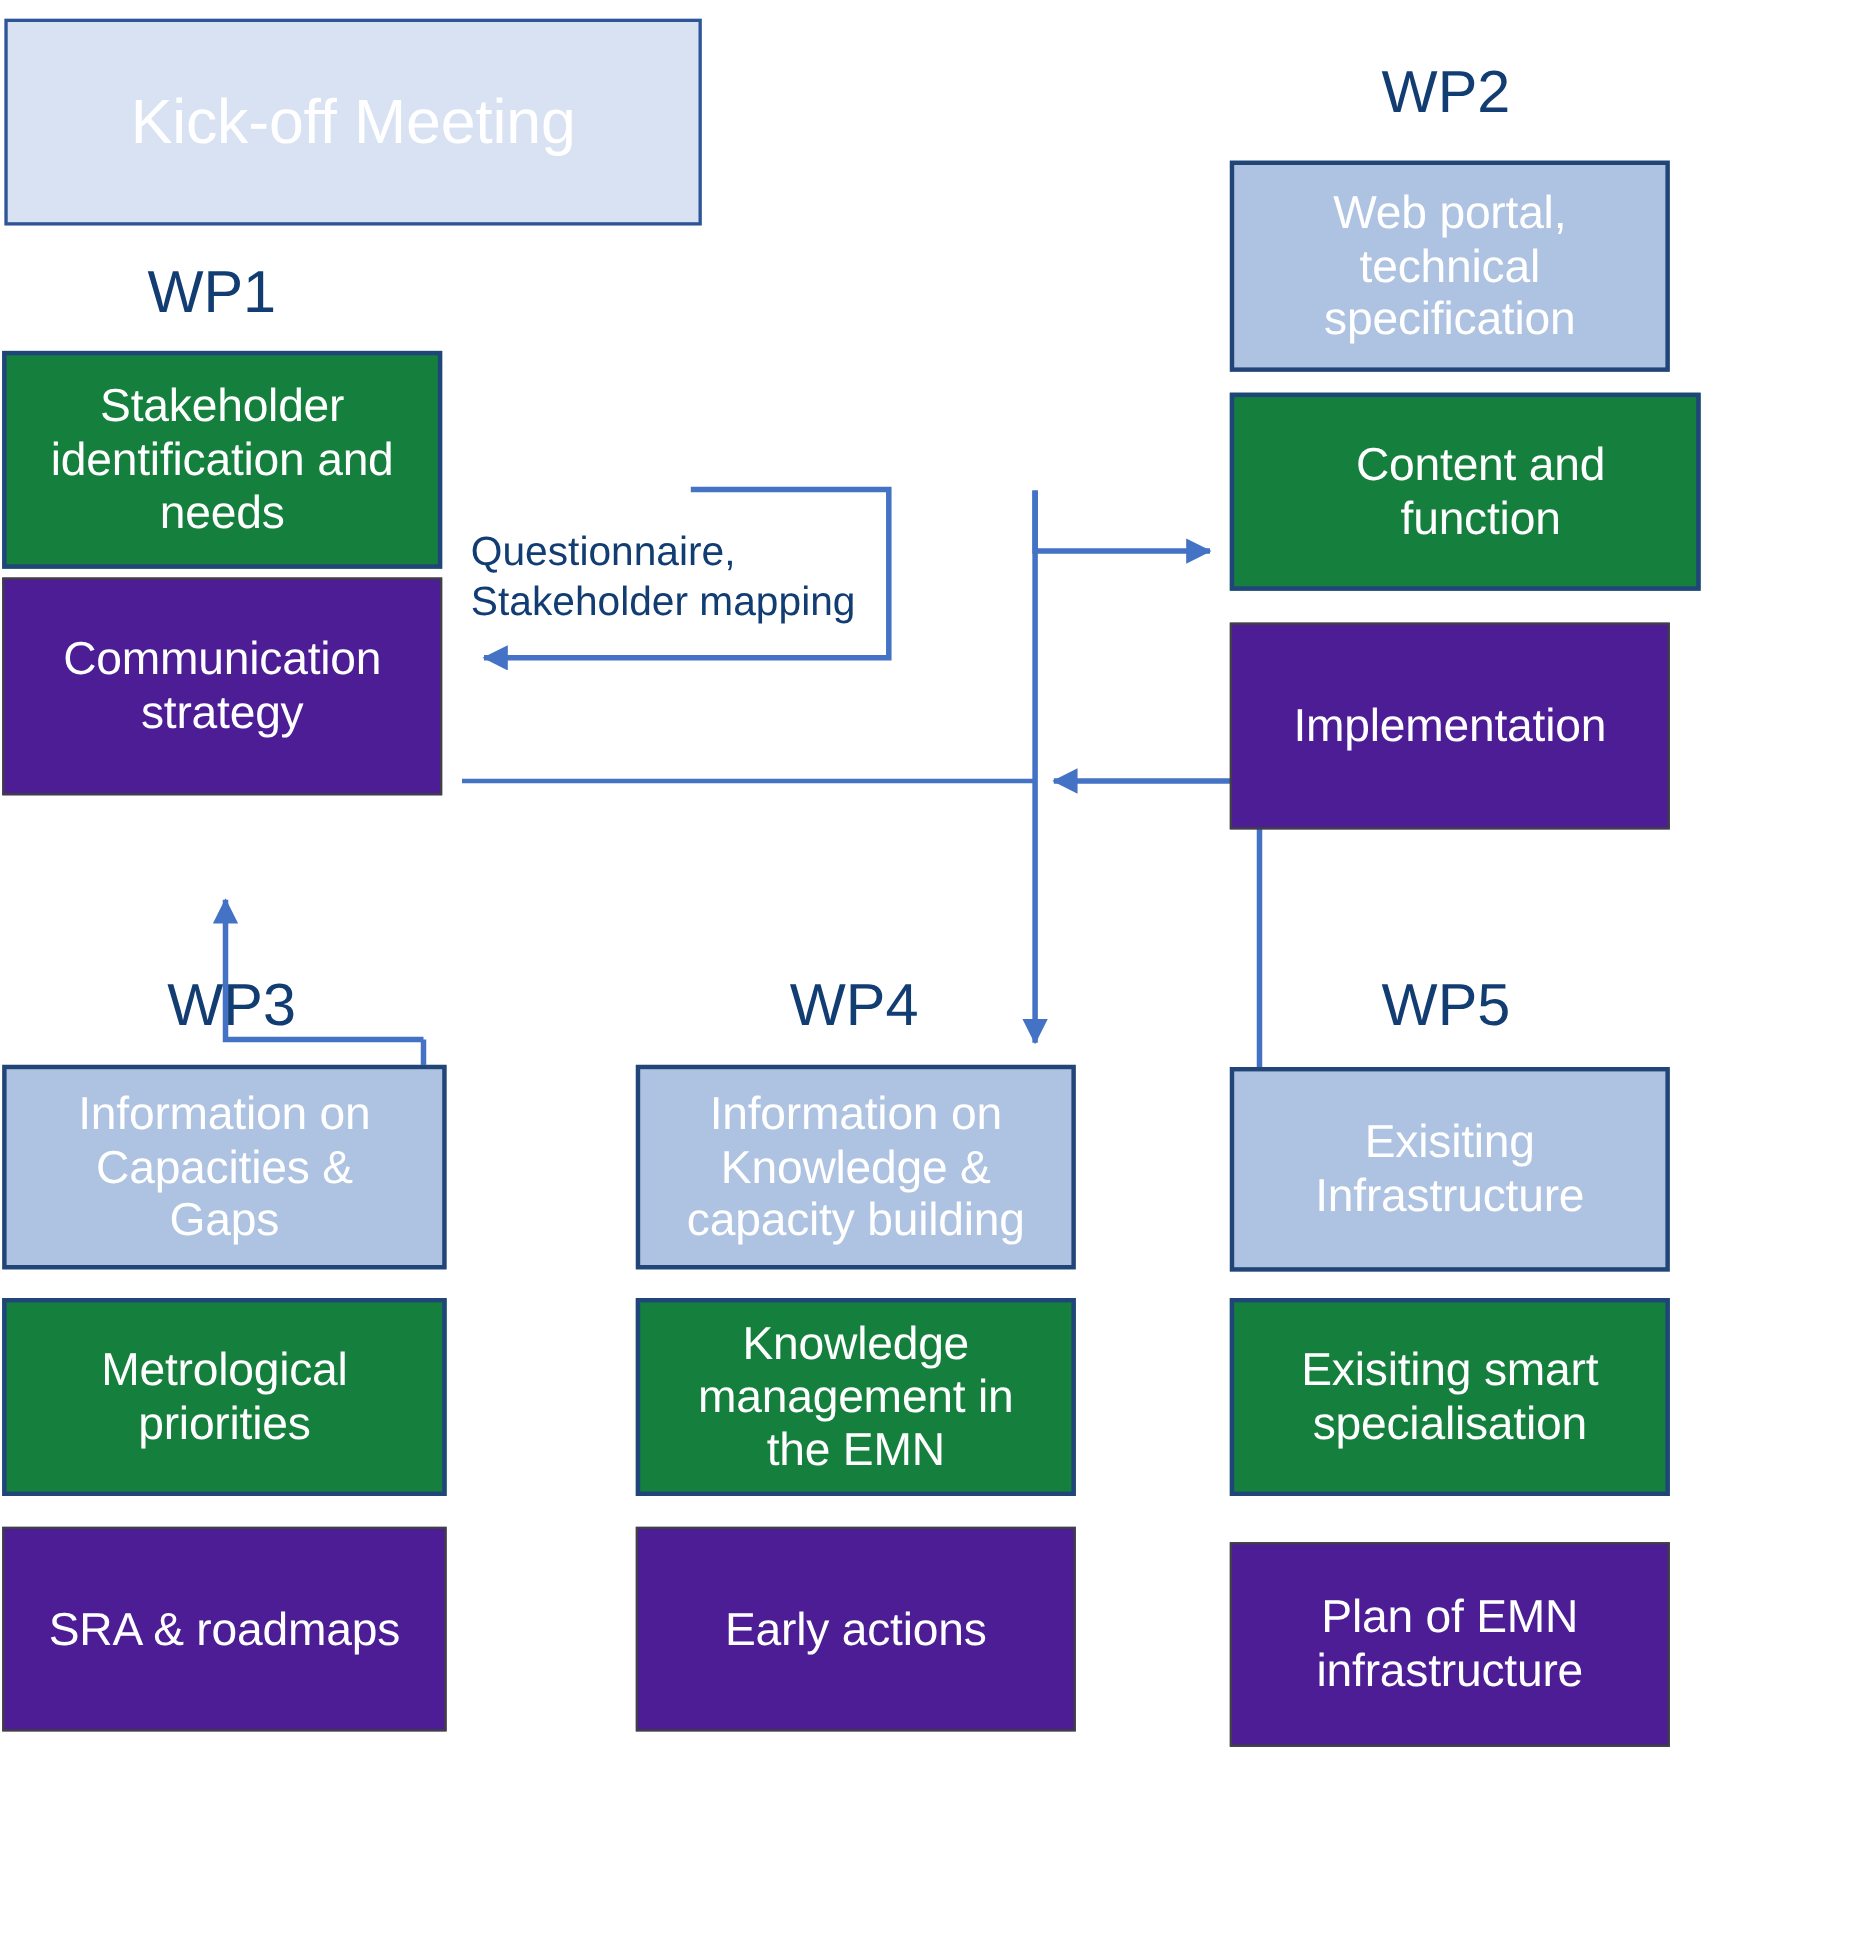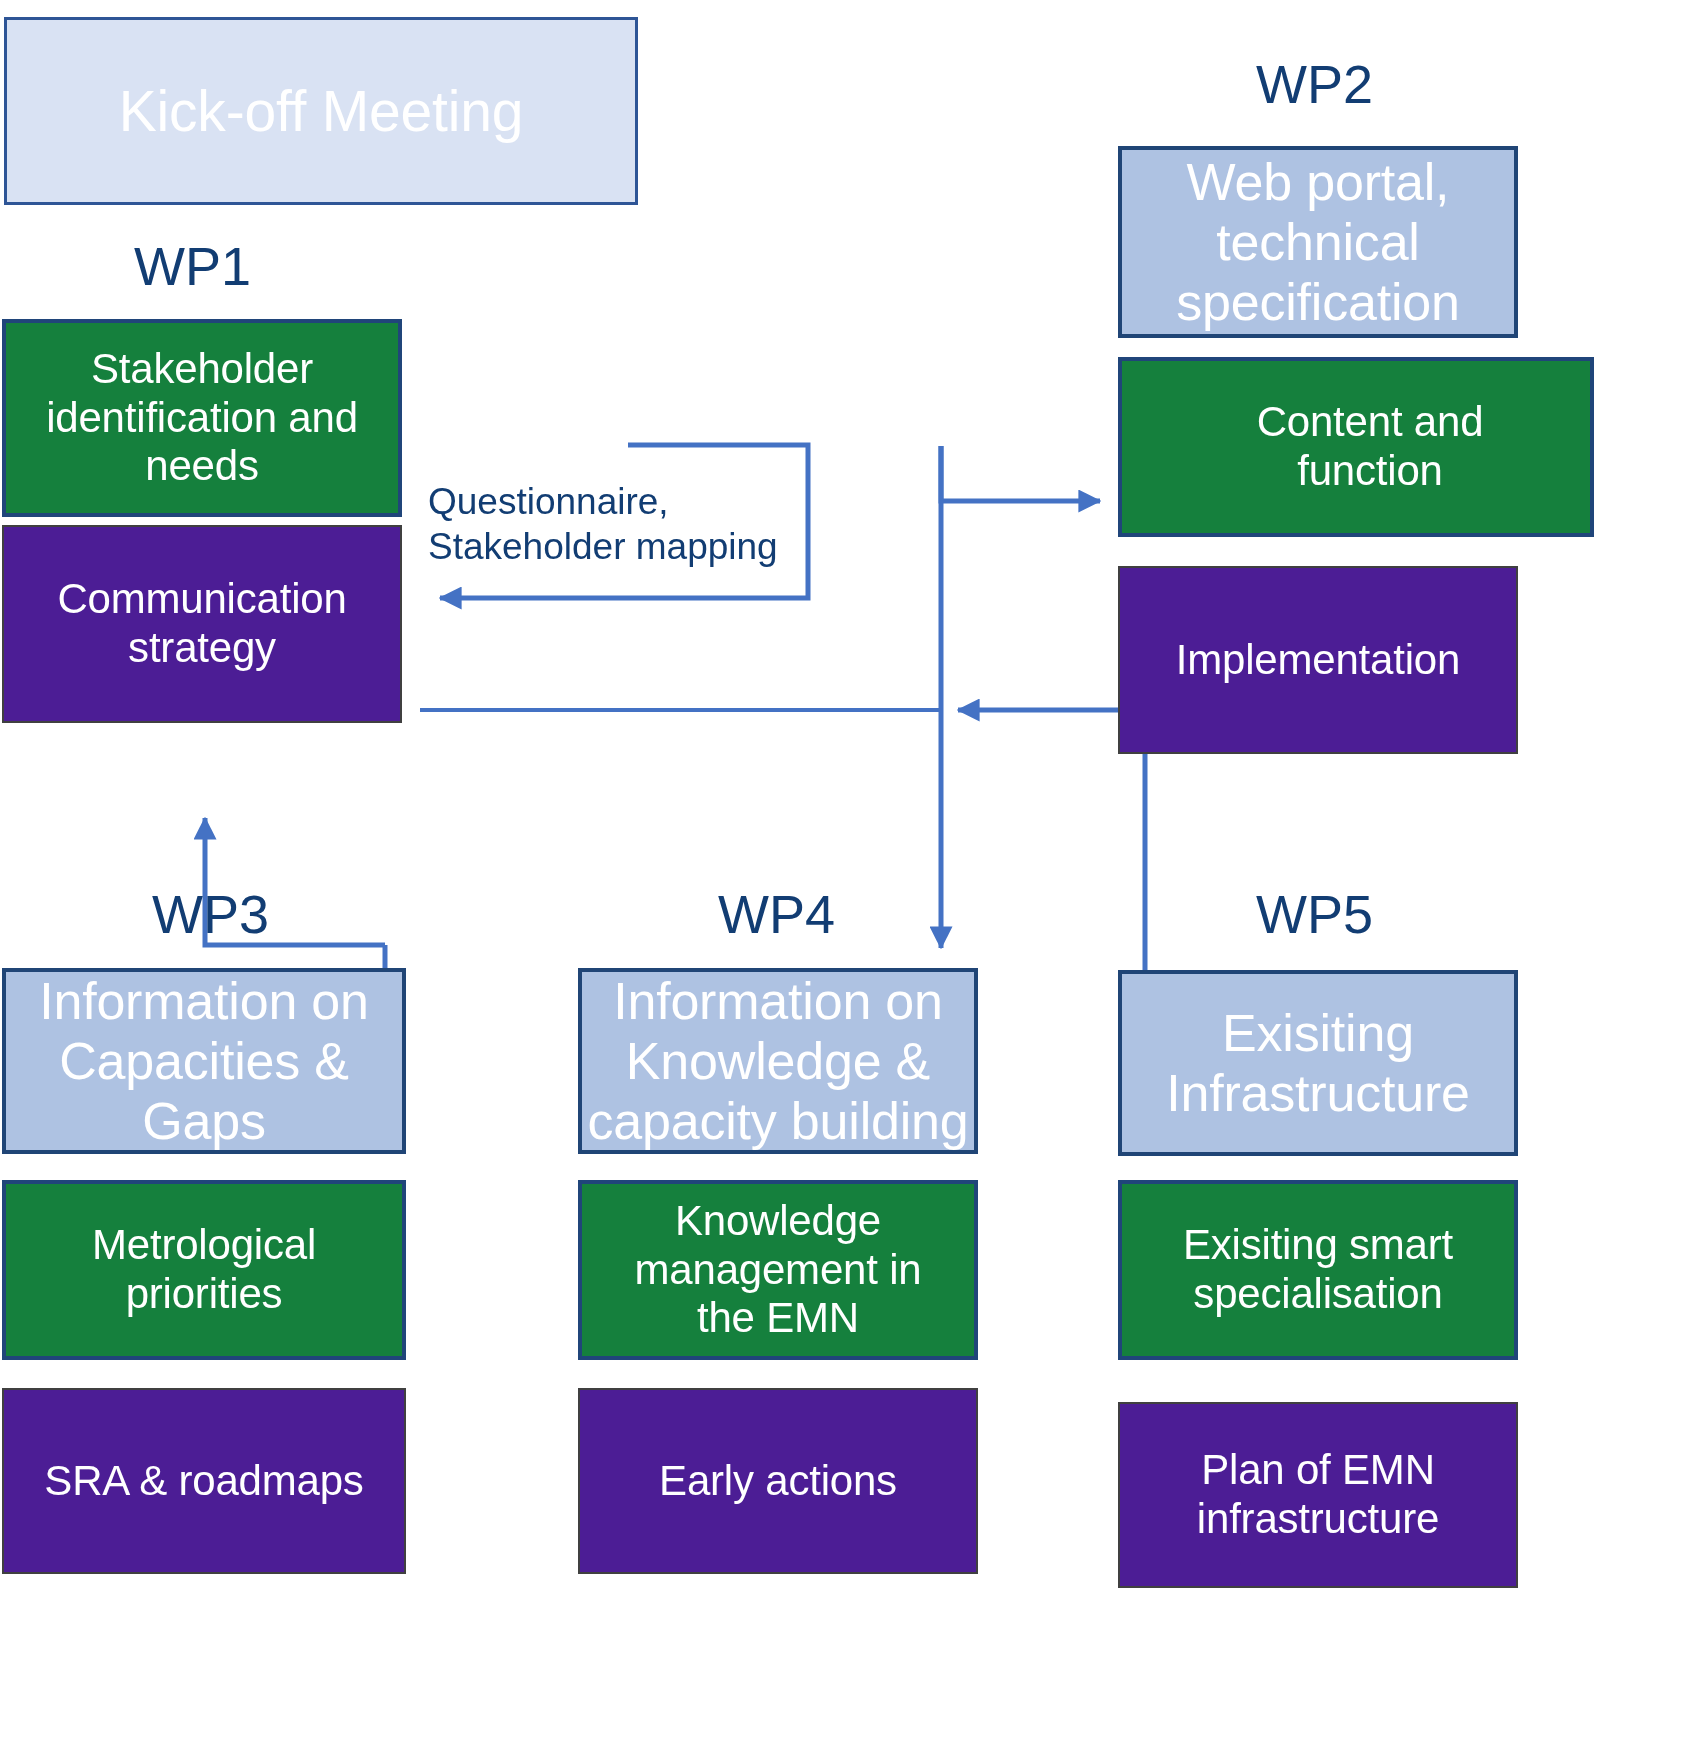--- a/index.html
+++ b/index.html
@@ -31,21 +31,21 @@
     white-space:pre-line;
   }
   .box.kick{
     border:3px solid #2E5596;
     background:#D9E2F3;
     font-size:57px;
   }
   .box.tint1{           
     border:4px solid #204576;
     background:#AEC2E2;
-    font-size:52px;
+    font-size:42px;
   }
   .box.tint2{           
     border:4px solid #20457A;
     background:#15803d;
     font-size:42px;
   }
   .box.tint3{           
     border:2px solid #404040;
     background:#4c1d95;
     font-size:42px;
@@ -128,21 +128,21 @@
 
   <div class="box tint3" style="left:2px; top:512px; width:400px; height:198px;">Communication
 strategy</div>
 
   <div class="wp-title" style="left:1256px; top:44px;">WP2</div>
 
   <div class="box tint1" style="left:1118px; top:133px; width:400px; height:192px;">Web portal,
 technical
 specification</div>
 
-  <div class="box tint2" style="left:1118px; top:344px; width:476px; height:180px;padding-left:28px;">Content and
+  <div class="box tint2" style="left:1118px; top:344px; width:428px; height:180px;padding-left:28px;">Content and
 function</div>
 
   <div class="box tint3" style="left:1118px; top:553px; width:400px; height:188px;">Implementation</div>
 
   <div class="conn-label" style="left:428px; top:466px; width:380px;">Questionnaire,
 Stakeholder mapping</div>
 
 
   <div class="wp-title" style="left:152px; top:874px;">WP3</div>
 

